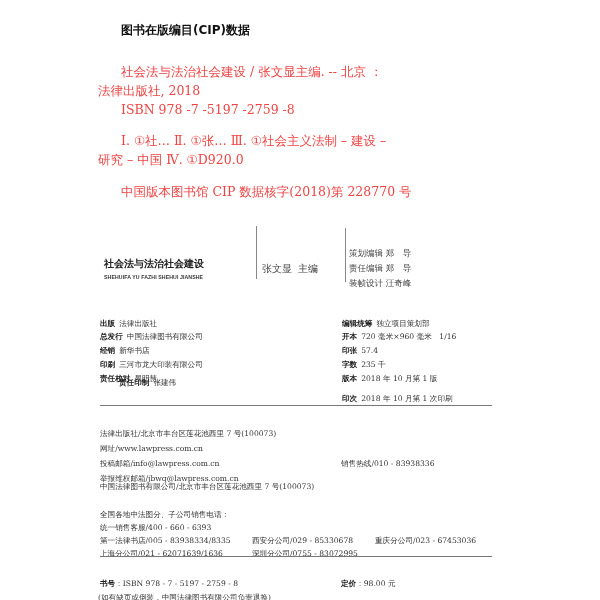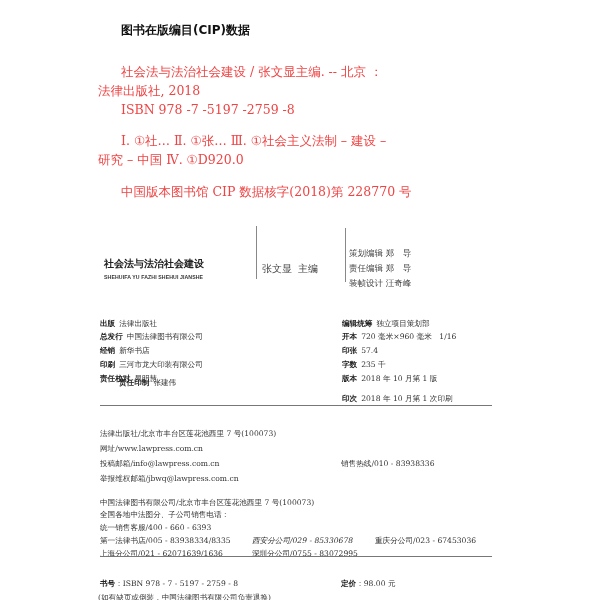--- a/index.html
+++ b/index.html
@@ -57,25 +57,25 @@
 <div class="pub-row" style="left:342px; top:394px;"><span class="lbl">印次</span><span>2018 年 10 月第 1 次印刷</span></div>
 
 <div class="hline" style="left:100px; top:405px; width:392px;"></div>
 
 <div class="abs small" style="left:100px; top:413px;">法律出版社/北京市丰台区莲花池西里 7 号(100073)</div>
 <div class="abs small" style="left:100px; top:428px;">网址/www.lawpress.com.cn</div>
 <div class="abs small" style="left:100px; top:443px;">投稿邮箱/info@lawpress.com.cn</div>
 <div class="abs small" style="left:341px; top:443px;">销售热线/010 - 83938336</div>
 <div class="abs small" style="left:100px; top:458px;">举报维权邮箱/jbwq@lawpress.com.cn</div>
 
-<div class="abs small" style="left:100px; top:482px;text-align:right;">中国法律图书有限公司/北京市丰台区莲花池西里 7 号(100073)</div>
+<div class="abs small" style="left:100px; top:466px;text-align:right;">中国法律图书有限公司/北京市丰台区莲花池西里 7 号(100073)</div>
 <div class="abs small" style="left:100px; top:494px;">全国各地中法图分、子公司销售电话：</div>
 <div class="abs small" style="left:100px; top:507px;">统一销售客服/400 - 660 - 6393</div>
 <div class="abs small" style="left:100px; top:520px;">第一法律书店/005 - 83938334/8335</div>
-<div class="abs small" style="left:252px; top:520px;font-style:italic;">西安分公司/029 - 85330678</div>
+<div class="abs small" style="left:252px; top:520px;">西安分公司/029 - 85330678</div>
 <div class="abs small" style="left:375px; top:520px;">重庆分公司/023 - 67453036</div>
 <div class="abs small" style="left:100px; top:533px;">上海分公司/021 - 62071639/1636</div>
 <div class="abs small" style="left:252px; top:533px;">深圳分公司/0755 - 83072995</div>
 
 <div class="hline" style="left:100px; top:556px; width:392px;"></div>
 
 <div class="abs small" style="left:100px; top:563px;"><b>书号</b><span>：ISBN 978 - 7 - 5197 - 2759 - 8</span></div>
 <div class="abs small" style="left:341px; top:563px;text-align:center;"><b>定价</b><span>：98.00 元</span></div>
 <div class="abs small" style="left:98px; top:577px;">(如有缺页或倒装，中国法律图书有限公司负责退换)</div>
 

